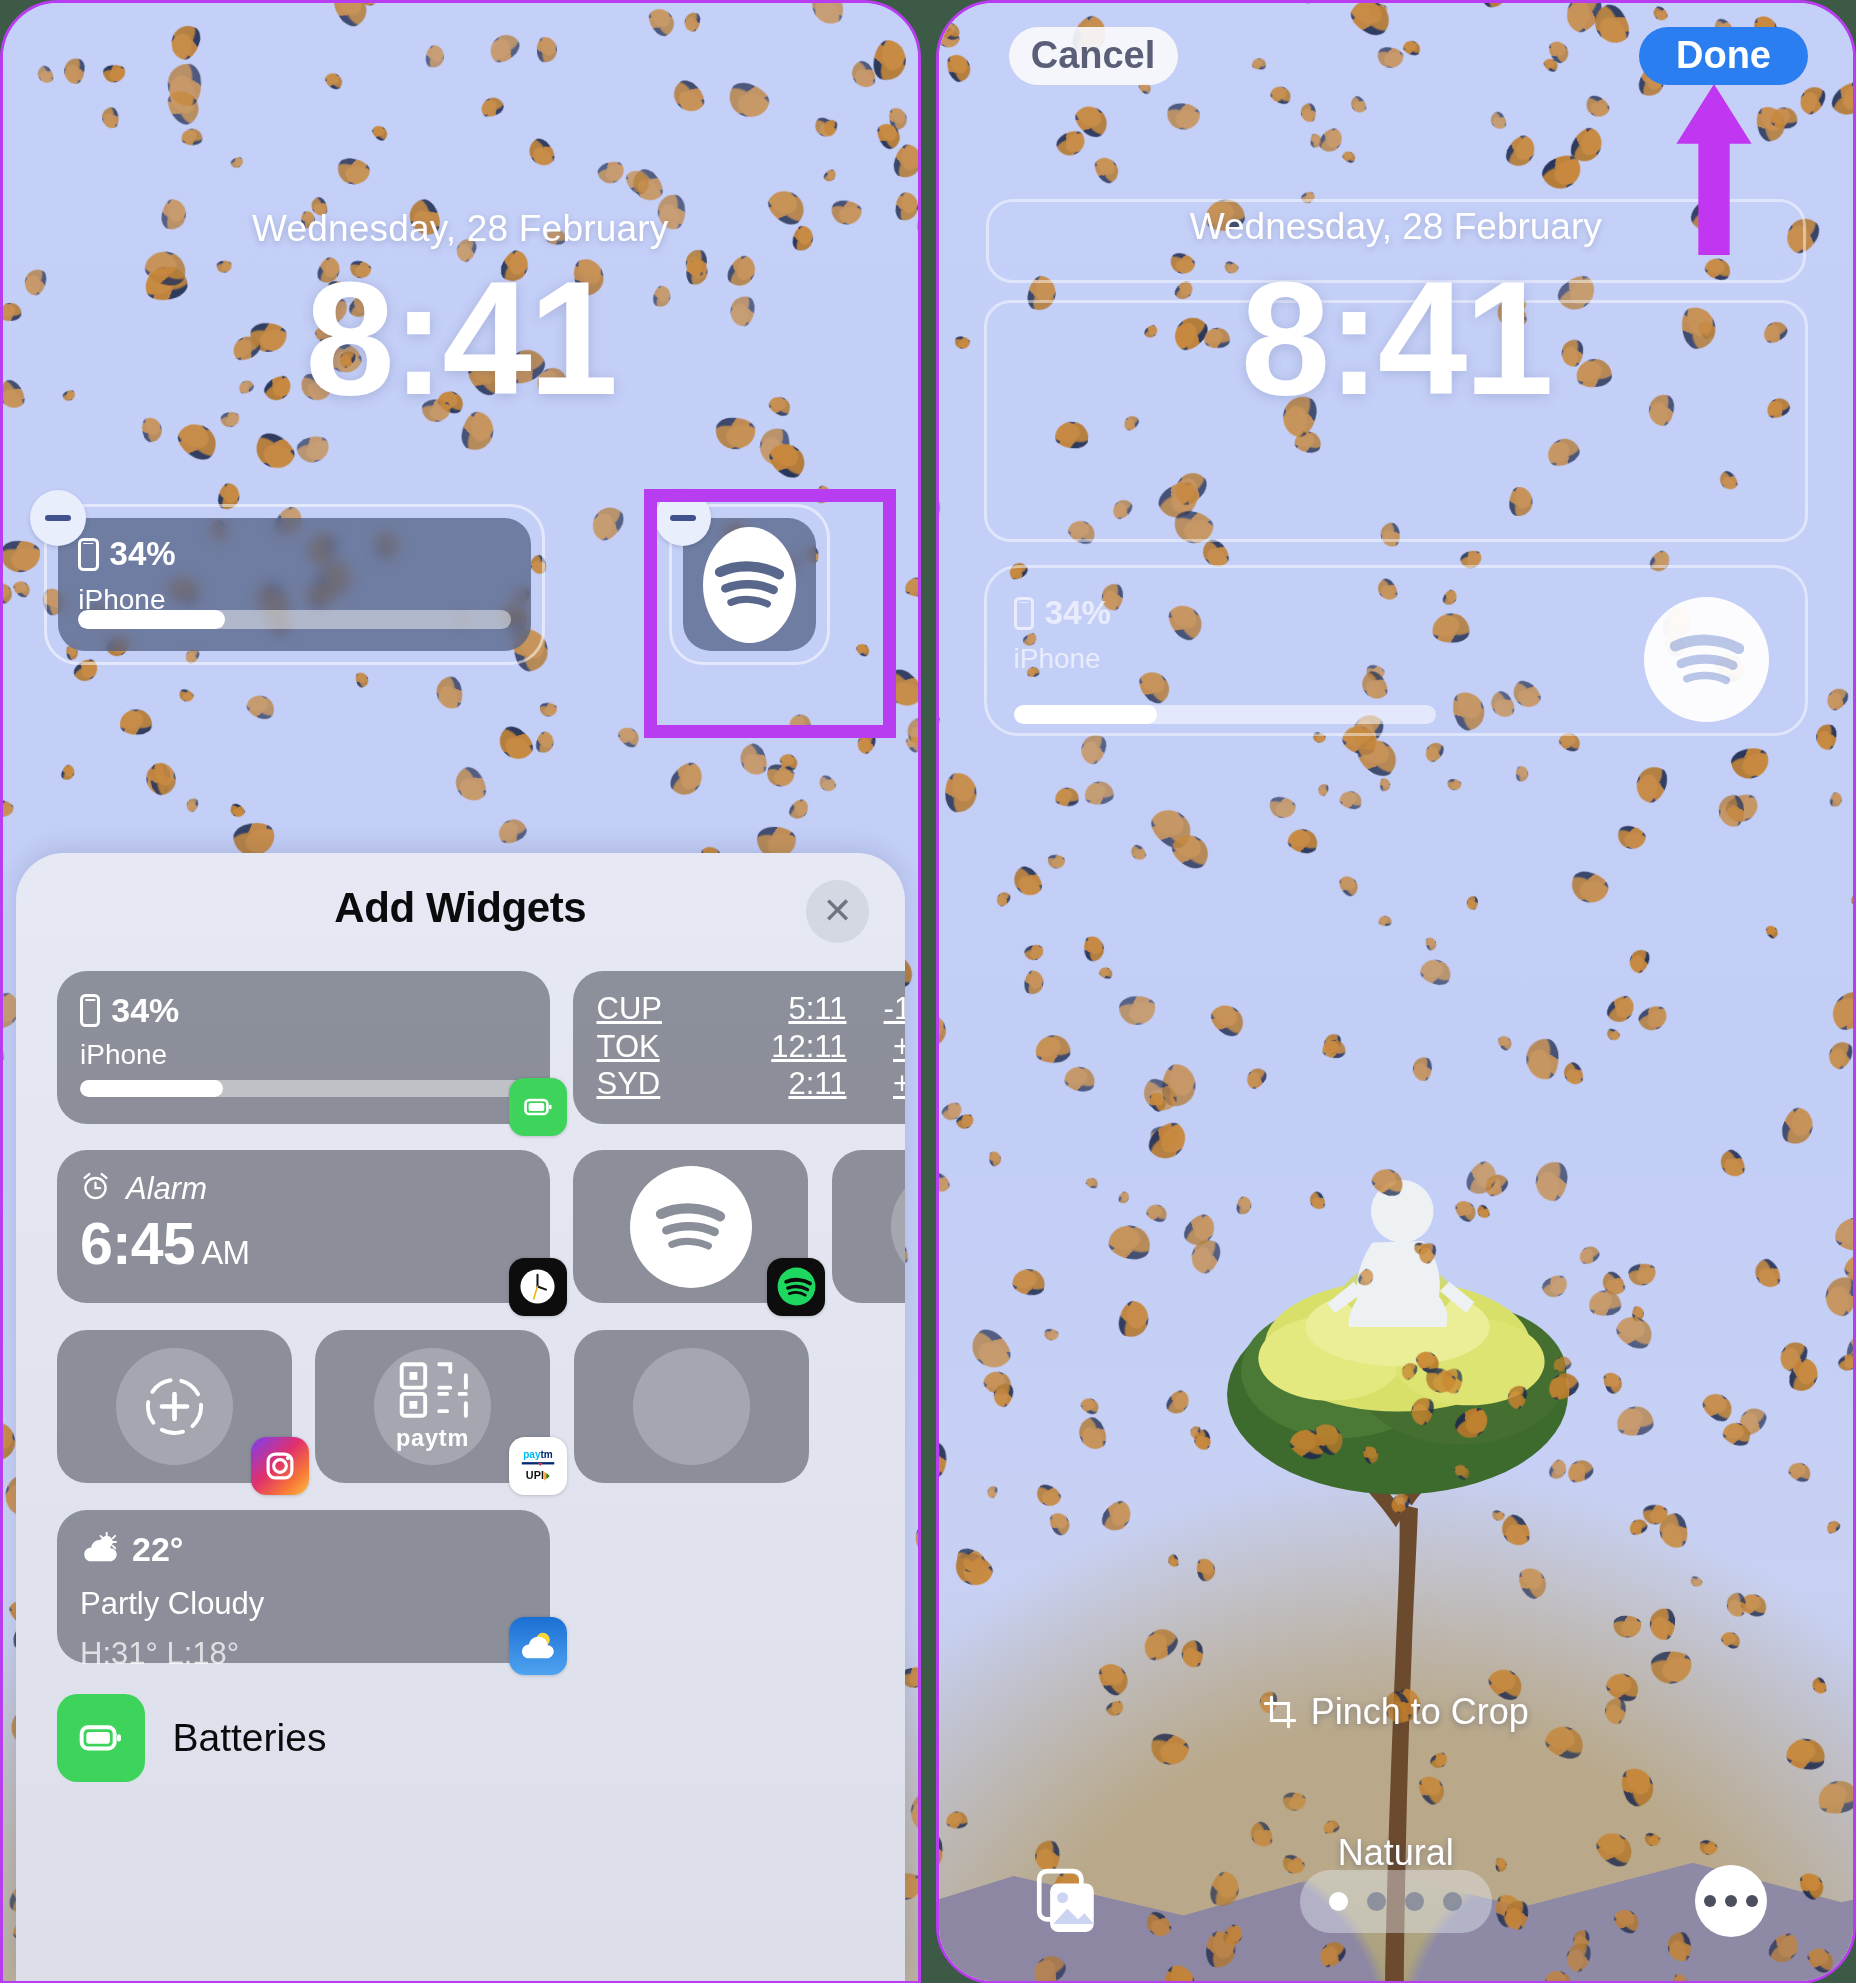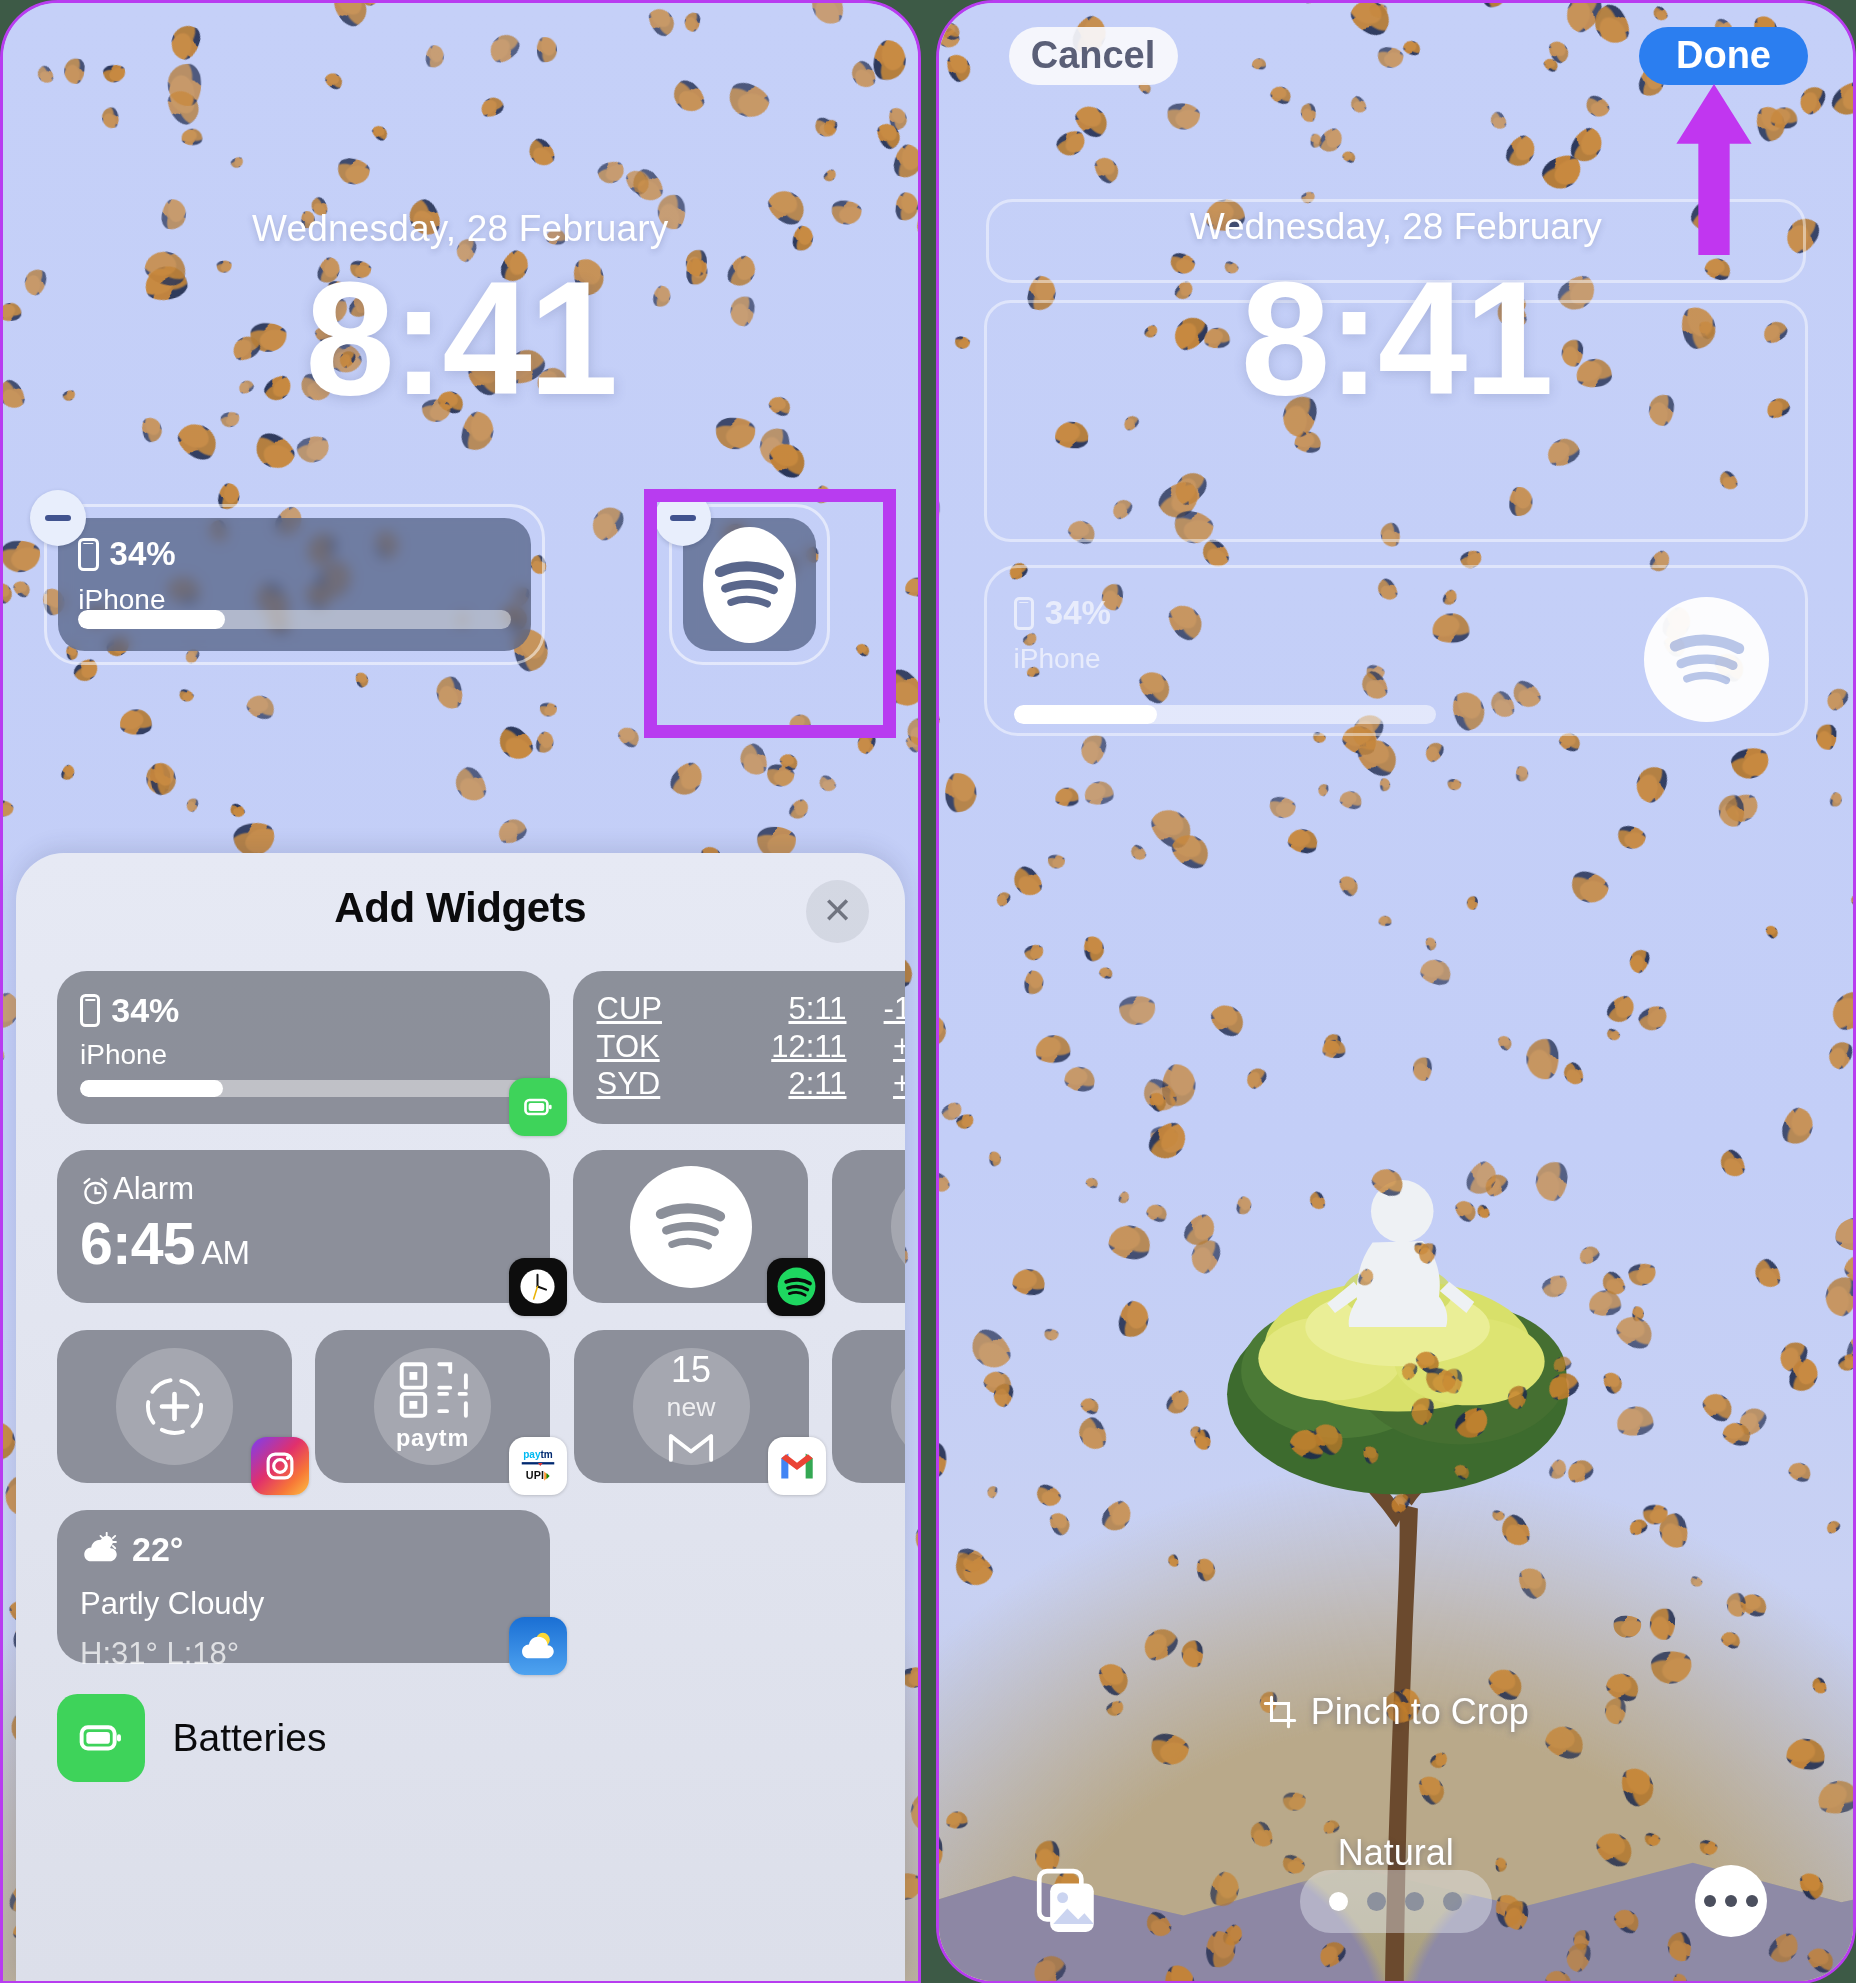--- a/index.html
+++ b/index.html
@@ -181,21 +181,21 @@
   .t-bar { position:absolute; left: 23.5px; right: 23.5px; bottom: 26.6px; height: 17px;
            background: rgba(255,255,255,.45); border-radius: 9.4px; overflow:hidden; }
   .t-bar > i { display:block; height:100%; width:32%; background:#fff; border-radius:9.4px; }
 
   .clock-rows { display:flex; flex-direction:column; gap: 1.6px; font-size: 31px; font-weight:500; }
   .clock-row { display:grid; grid-template-columns: 133px 117px 125px; align-items:center;text-decoration:underline; }
   .clock-row .c-city { text-align:left; }
   .clock-row .c-time { text-align:right; }
   .clock-row .c-off  { text-align:right; }
 
-  .alarm-head { display:flex; align-items:flex-end; gap:2px; font-size: 31px; }
+  .alarm-head { display:flex; align-items:flex-start; gap:15px; font-size: 31px; font-style: italic; }
   .alarm-time { font-size: 59px; font-weight: 600; margin-top: 3.1px; letter-spacing:-0.8px;}
   .alarm-time small { font-size: 33px; font-weight: 500; margin-left: 6.3px; }
 
   .circ {
     width: 117px; height: 117px; border-radius: 50%;
     background: rgba(255,255,255,.22);
     display:flex; align-items:center; justify-content:center; flex-direction: column;
   }
   .tile.w2.sq .circ.big { width: 122px; height: 122px; }
 
@@ -774,41 +774,20 @@
                   <text x="31" y="21" font-size="13" font-family="Liberation Sans, sans-serif" font-weight="bold" text-anchor="middle" fill="#00baf2">pay<tspan fill="#002970">tm</tspan></text>
                   <rect x="10" y="26" width="42" height="3" fill="#002970"></rect>
                   <path d="M31 27l3 4 3-4z" fill="#e3342f"></path>
                   <text x="27" y="48" font-size="14" font-family="Liberation Sans, sans-serif" font-weight="bold" text-anchor="middle" fill="#111">UPI</text>
                   <path d="M39 38l6 6-6 6z" fill="#ff9933"></path>
                   <path d="M42 40l4 4-4 4z" fill="#138808"></path>
                 </svg>
             </div>
           </div>
 
-          <div class="tile w2 sq">
-            <div class="circ" style="flex-direction:column;gap:1.6px">
-              <span style="font-size:36px;font-weight:500">15</span>
-              <span style="font-size:26.6px;color:rgba(255,255,255,.82)">new</span>
-              <svg width="48" height="36" viewBox="0 0 62 46" style="margin-top:3.1px">
-                  <path d="M5 41V10l26 20L57 10v31" fill="none" stroke="#fff" stroke-width="5" stroke-linejoin="round" stroke-linecap="round"></path>
-                </svg>
-            </div>
-            <div class="badge" style="background:#fff">
-              <svg width="44" height="44" viewBox="0 0 56 56">
-                  <rect width="56" height="56" rx="13" fill="#fff"></rect>
-                  <path d="M8 43V17l20 15 20-15v26" fill="none" stroke="#ea4335" stroke-width="0"></path>
-                  <path d="M8 44V18l9-6v32z" fill="#4285f4"></path>
-                  <path d="M48 44V18l-9-6v32z" fill="#34a853"></path>
-                  <path d="M8 18l20 15 20-15-6-5-14 11-14-11z" fill="#ea4335"></path>
-                  <path d="M8 18l20 15V44H8z" fill="#4285f4" opacity="0"></path>
-                  <path d="M17 12l11 9 11-9 9 6v26h-9V20l-11 8-11-8v24H8V18z" fill="none"></path>
-                  <path d="M17 44h22V20l-11 8-11-8z" fill="#fbbc04" opacity=".0"></path>
-                </svg>
-            </div>
-          </div>
 
           <div class="tile w2 sq">
             <div class="circ">
               
             </div>
 
           </div>
         </div>
 
         <div class="row">

